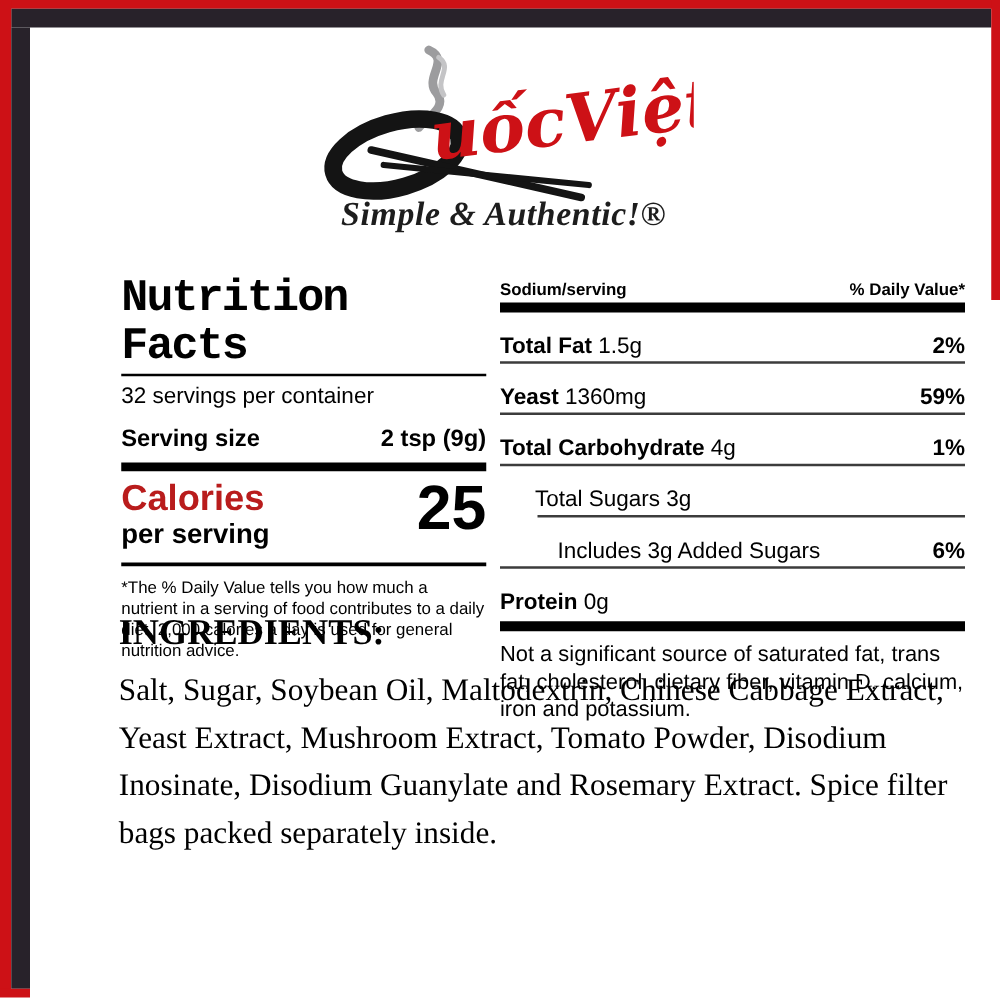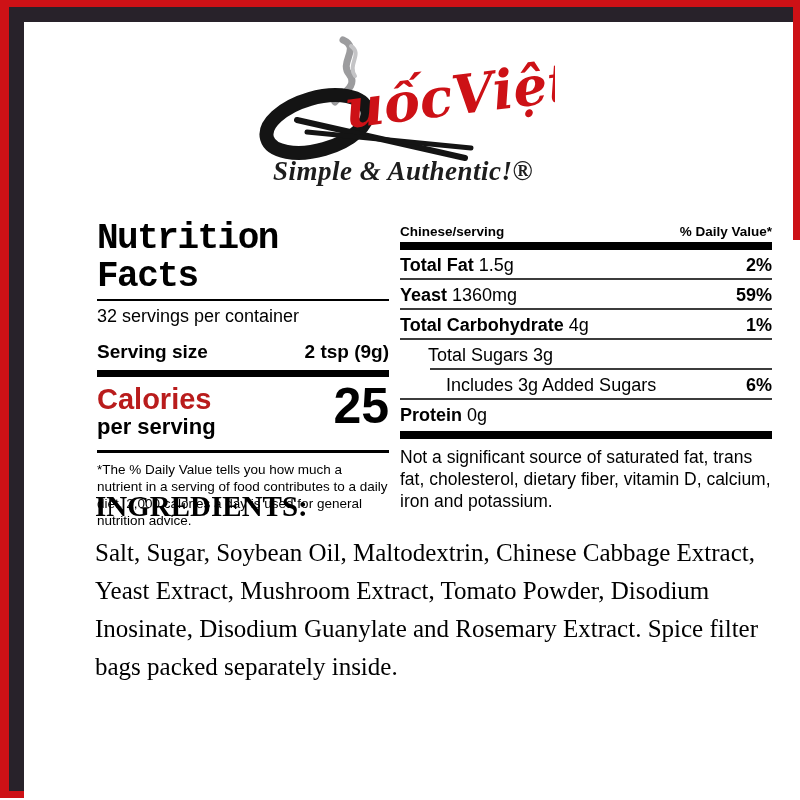--- a/index.html
+++ b/index.html
@@ -35,21 +35,21 @@
   .nf-cal-label{font-size:29px;font-weight:bold;line-height:1.05;color:#b91c1c;}
   .nf-cal-sub{font-size:22px;font-weight:bold;color:#000;}
   .nf-cal-value{font-size:50px;font-weight:bold;line-height:.9;color:#000;}
   .rule-med{height:3px;background:#000;margin-top:10px;}
   .nf-footnote{font-size:13.5px;line-height:17px;margin-top:8px;color:#000;}
 
   
   .nf-right{position:absolute;left:400px;top:224px;width:372px;}
   .nf-hdr{display:flex;justify-content:space-between;font-size:13.5px;font-weight:bold;color:#000;}
   .bar8{height:8px;background:#000;margin-top:3px;}
-  .nrow{display:flex;justify-content:space-between;align-items:baseline;font-size:18px;padding:5px 0 2px 0;color:#000;}
+  .nrow{display:flex;justify-content:space-between;align-items:baseline;font-size:18px;padding:16px 0 2px 0;color:#000;}
   .nrow .nm b{font-weight:bold;}
   .nrow .dv{font-weight:bold;}
   .ind1{padding-left:28px;}
   .ind2{padding-left:46px;}
   .hr{height:2px;background:#3c3c3c;}
   .hr.indented{margin-left:30px;}
   .nf-notsig{font-size:17.5px;line-height:22px;margin-top:7px;color:#000;}
 
   
   .ingredients{position:absolute;left:95px;top:490px;width:692px;font-family:"Liberation Serif",serif;}
@@ -99,21 +99,21 @@
       <div class="nf-cal-sub">per serving</div>
     </div>
     <div class="nf-cal-value">25</div>
   </div>
   <div class="rule-med"></div>
   <div class="nf-footnote">*The % Daily Value tells you how much a nutrient in a serving of food contributes to a daily diet. 2,000 calories a day is used for general nutrition advice.</div>
 </div>
 
 <div class="nf-right">
   <div class="nf-hdr">
-    <span>Chinese/serving</span>
+    <span>Sodium/serving</span>
     <span>% Daily Value*</span>
   </div>
   <div class="bar8"></div>
 
   <div class="nrow">
     <span class="nm"><b>Total Fat</b><span> 1.5g</span></span>
     <span class="dv">2%</span>
   </div>
   <div class="hr"></div>
 

